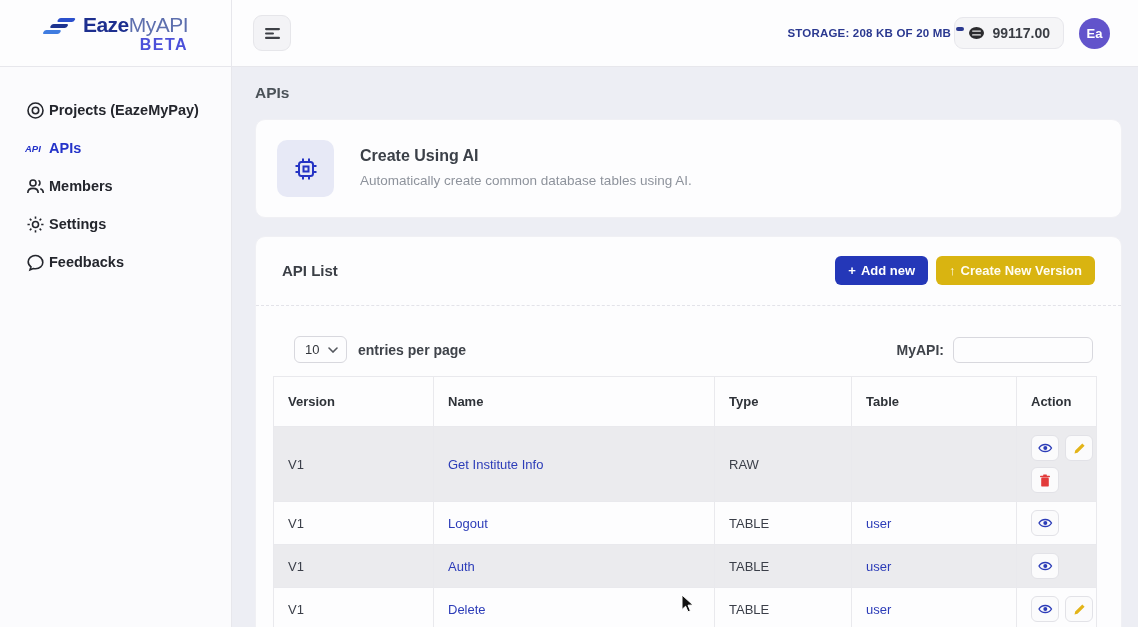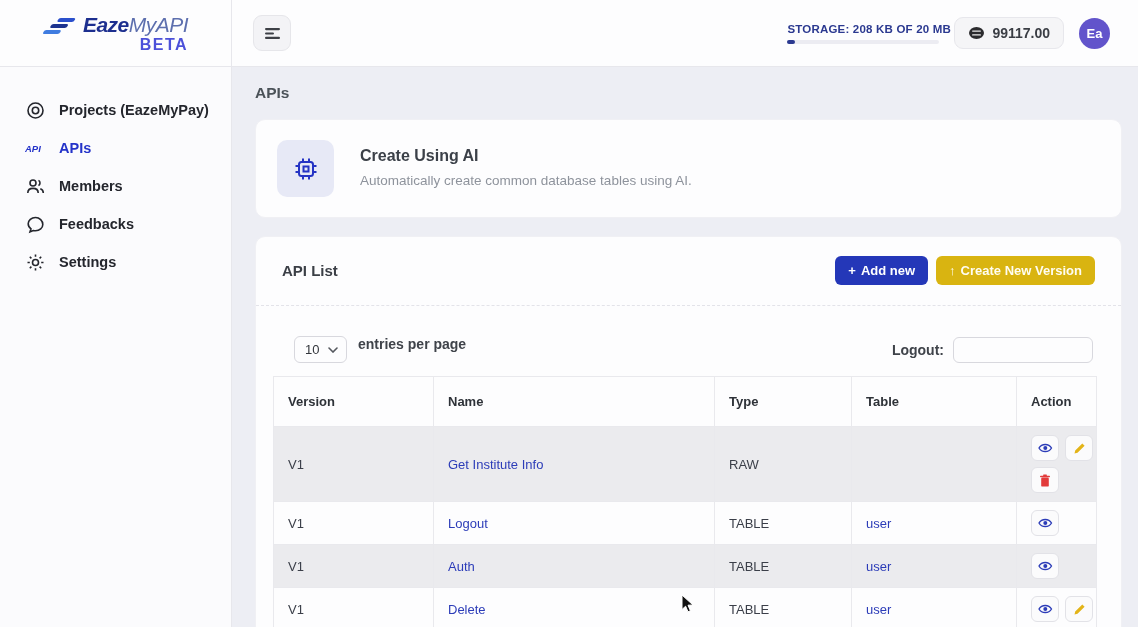--- a/index.html
+++ b/index.html
@@ -6,42 +6,42 @@
   html,body { width:1138px; height:627px; overflow:hidden; }
   body { font-family:"Liberation Sans", sans-serif; background:#edeef4; position:relative; }
 
   .app { display:grid; grid-template-columns:232px 1fr; grid-template-rows:67px 1fr; width:1138px; height:627px; }
 
   
   .logo-cell { background:#fdfdfe; border-right:1px solid #e7e7ec; border-bottom:1px solid #e7e7ec;
     display:flex; align-items:center; justify-content:center; }
   .logo-wrap { display:flex; align-items:flex-start; gap:6px; }
   .logo-text { display:flex; flex-direction:column; align-items:flex-end; line-height:1; }
-  .logo-line1 { font-size:21px; font-style:italic; letter-spacing:-0.5px; }
+  .logo-line1 { font-size:21px; letter-spacing:-0.5px; }
   .brand-bold { font-weight:800; color:#1d2f8f; }
   .brand-light { font-weight:400; color:#5d6fae; }
   .beta { font-size:16px; font-weight:700; letter-spacing:1.5px; color:#4c50d9; margin-top:2px; }
 
   .topbar { background:#fdfdfe; border-bottom:1px solid #e7e7ec; display:flex; align-items:center;
     justify-content:space-between; padding:0 28px 0 21px; }
   .hamburger-btn { width:38px; height:36px; border-radius:9px; background:#f3f3f6; border:1px solid #e6e6ea;
     display:flex; align-items:center; justify-content:center; cursor:pointer; }
   .topbar-right { display:flex; align-items:center; gap:15px; }
-  .storage { display:flex; flex-direction:column; gap:5px; width:152px; }
+  .storage { display:flex; flex-direction:row; gap:5px; width:152px; }
   .storage-label { font-size:11.5px; font-weight:700; color:#2b3990; letter-spacing:0.2px; white-space:nowrap; }
   .storage-track { height:4px; border-radius:2px; background:#ececf2; position:relative; }
   .storage-fill { position:absolute; left:0; top:0; height:4px; width:8px; border-radius:2px; background:#2b3990; }
   .balance-btn { display:flex; align-items:center; gap:7px; background:#f5f5f7; border:1px solid #e7e7ec;
     border-radius:9px; padding:7px 13px; font-size:14px; font-weight:600; color:#3a3d44; cursor:pointer; }
   .avatar { width:31px; height:31px; border-radius:50%; background:#6254cb; color:#fff; font-size:13px;
     font-weight:700; display:flex; align-items:center; justify-content:center; cursor:pointer; }
 
   
   .sidebar { background:#fbfbfd; border-right:1px solid #e7e7ec; padding-top:24px; }
-  .side-item { display:flex; align-items:center; gap:14px; height:38px; padding-left:25px; cursor:pointer;
+  .side-item { display:flex; align-items:center; gap:4px; height:38px; padding-left:25px; cursor:pointer;
     font-size:14.5px; font-weight:600; color:#24262d; }
   .side-item .icn { width:20px; display:flex; justify-content:center; }
   .side-item.active { color:#2433c9; }
 
   
   .main { background:#edeef4; padding:17px 16px 0 23px; overflow:hidden; }
   .page-title { font-size:15.5px; font-weight:700; color:#4b5258; margin-bottom:17px; }
 
   .cards { display:flex; gap:0;justify-content:flex-end; }
   .card { flex:1 1 0; background:#fdfdfe; border:1px solid #f0f0f4; border-radius:10px; height:99px;
@@ -55,21 +55,21 @@
   .api-card-header { display:flex; align-items:center; justify-content:space-between; padding:19px 26px 20px 26px;
     border-bottom:1px dashed #e3e3e9; }
   .api-card-title { font-size:15px; font-weight:700; color:#3b3f46; }
   .hdr-buttons { display:flex; gap:8px; }
   .btn { border:none; border-radius:6px; font-size:13px; font-weight:600; padding:7px 13px; cursor:pointer;
     display:flex; align-items:center; gap:5px; color:#ffffff; font-family:"Liberation Sans",sans-serif; }
   .btn-blue { background:#2437b8; }
   .btn-gold { background:#d9b411; color:#fffdf2; }
 
   .controls { display:flex; align-items:center; justify-content:space-between; padding:30px 28px 0 26px; }
-  .controls-left { display:flex; gap:11px;padding-left:12px; }
+  .controls-left { display:flex; align-items:center; gap:11px;padding-left:12px; }
   .select-box { width:53px; height:27px; border:1px solid #d8d8de; border-radius:6px; background:#fdfdfe;
     display:flex; align-items:center; justify-content:space-between; padding:0 8px 0 10px; font-size:13px;
     color:#33363c; cursor:pointer; }
   .controls-label { font-size:14px; color:#3f434a; font-weight:600; }
   .controls-right { display:flex; align-items:center; gap:9px; }
   .search-label { font-size:14px; color:#3f434a; font-weight:600; }
   .search-input { width:140px; height:26px; border:1px solid #d8d8de; border-radius:6px; background:#fdfdfe;
     padding:0 8px; font-size:13px; outline:none; font-family:"Liberation Sans",sans-serif; }
 
   .table-wrap { padding:13px 27px 0 17px; }
@@ -158,33 +158,33 @@
             <path d="M1.8 16c0-2.9 2.3-4.6 5.2-4.6s5.2 1.7 5.2 4.6"></path>
           <path d="M12.5 3.4a3 3 0 0 1 0 5.2"></path>
             <path d="M14.3 11.7c1.9.6 3 2.1 3 4.3"></path>
         </svg>
         </span>
       <span>Members</span>
     </div>
     <div class="side-item">
       <span class="icn">
         <svg width="19" height="19" viewBox="0 0 19 19" fill="none" stroke="#24262d" stroke-width="1.6">
-          <path d="M9.5 2.5c-4.1 0-7.3 2.8-7.3 6.3 0 2 1.1 3.8 2.8 5l-1 3 3.3-1.3c.7.2 1.4.3 2.2.3 4.1 0 7.3-2.8 7.3-6.3S13.6 2.5 9.5 2.5z"></path>
-        </svg>
-        </span>
-      <span>Feedbacks</span>
-    </div>
-    <div class="side-item">
-      <span class="icn">
-        <svg width="19" height="19" viewBox="0 0 19 19" fill="none" stroke="#24262d" stroke-width="1.6">
           <circle cx="9.5" cy="9.5" r="3"></circle>
           <path d="M9.5 1.5v2.3M9.5 15.2v2.3M1.5 9.5h2.3M15.2 9.5h2.3M3.8 3.8l1.6 1.6M13.6 13.6l1.6 1.6M15.2 3.8l-1.6 1.6M5.4 13.6l-1.6 1.6"></path>
         </svg>
         </span>
       <span>Settings</span>
+    </div>
+    <div class="side-item">
+      <span class="icn">
+        <svg width="19" height="19" viewBox="0 0 19 19" fill="none" stroke="#24262d" stroke-width="1.6">
+          <path d="M9.5 2.5c-4.1 0-7.3 2.8-7.3 6.3 0 2 1.1 3.8 2.8 5l-1 3 3.3-1.3c.7.2 1.4.3 2.2.3 4.1 0 7.3-2.8 7.3-6.3S13.6 2.5 9.5 2.5z"></path>
+        </svg>
+        </span>
+      <span>Feedbacks</span>
     </div>
   </nav>
 
   <main class="main">
     <h1 class="page-title">APIs</h1>
 
     <div class="cards">
       <div class="card">
         <div class="card-icon-tile">
           <svg width="30" height="30" viewBox="0 0 30 30" fill="none" stroke="#2533c4" stroke-width="2">
@@ -219,21 +219,21 @@
         <div class="controls-left">
           <div class="select-box">
             <span>10</span>
             <svg width="10" height="6" viewBox="0 0 10 6">
               <path d="M1 1l4 4 4-4" stroke="#55585e" stroke-width="1.6" fill="none" stroke-linecap="round"></path>
             </svg>
           </div>
           <span class="controls-label">entries per page</span>
         </div>
         <div class="controls-right">
-          <span class="search-label">Logout:</span>
+          <span class="search-label">MyAPI:</span>
           <input class="search-input" type="text" style="">
         </div>
       </div>
 
       <div class="table-wrap">
         <table>
           <colgroup>
             <col style="width:160px">
               <col style="width:281px">
               <col style="width:137px">

